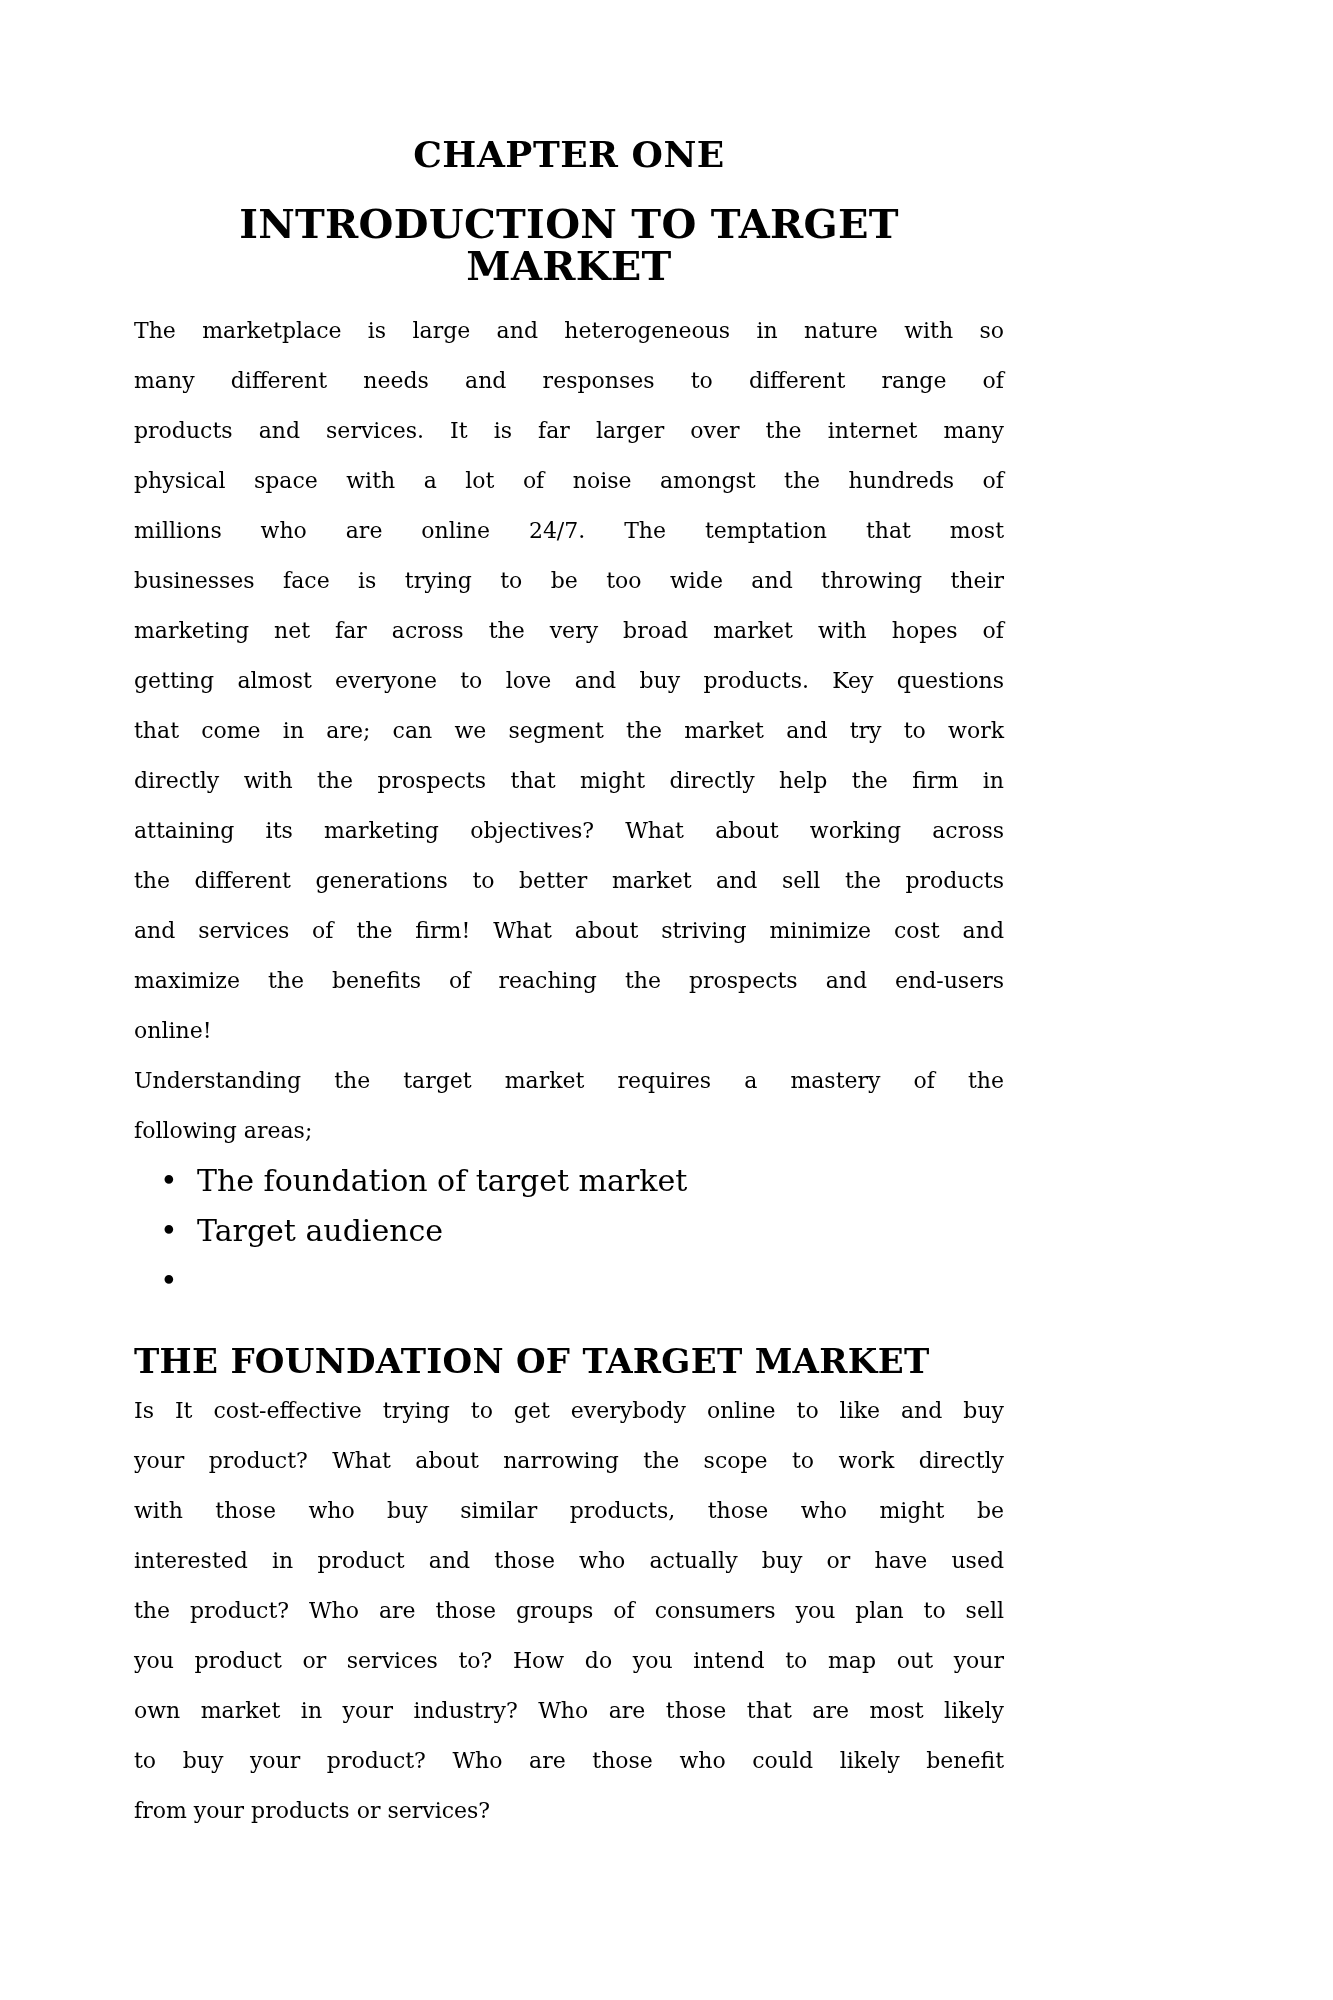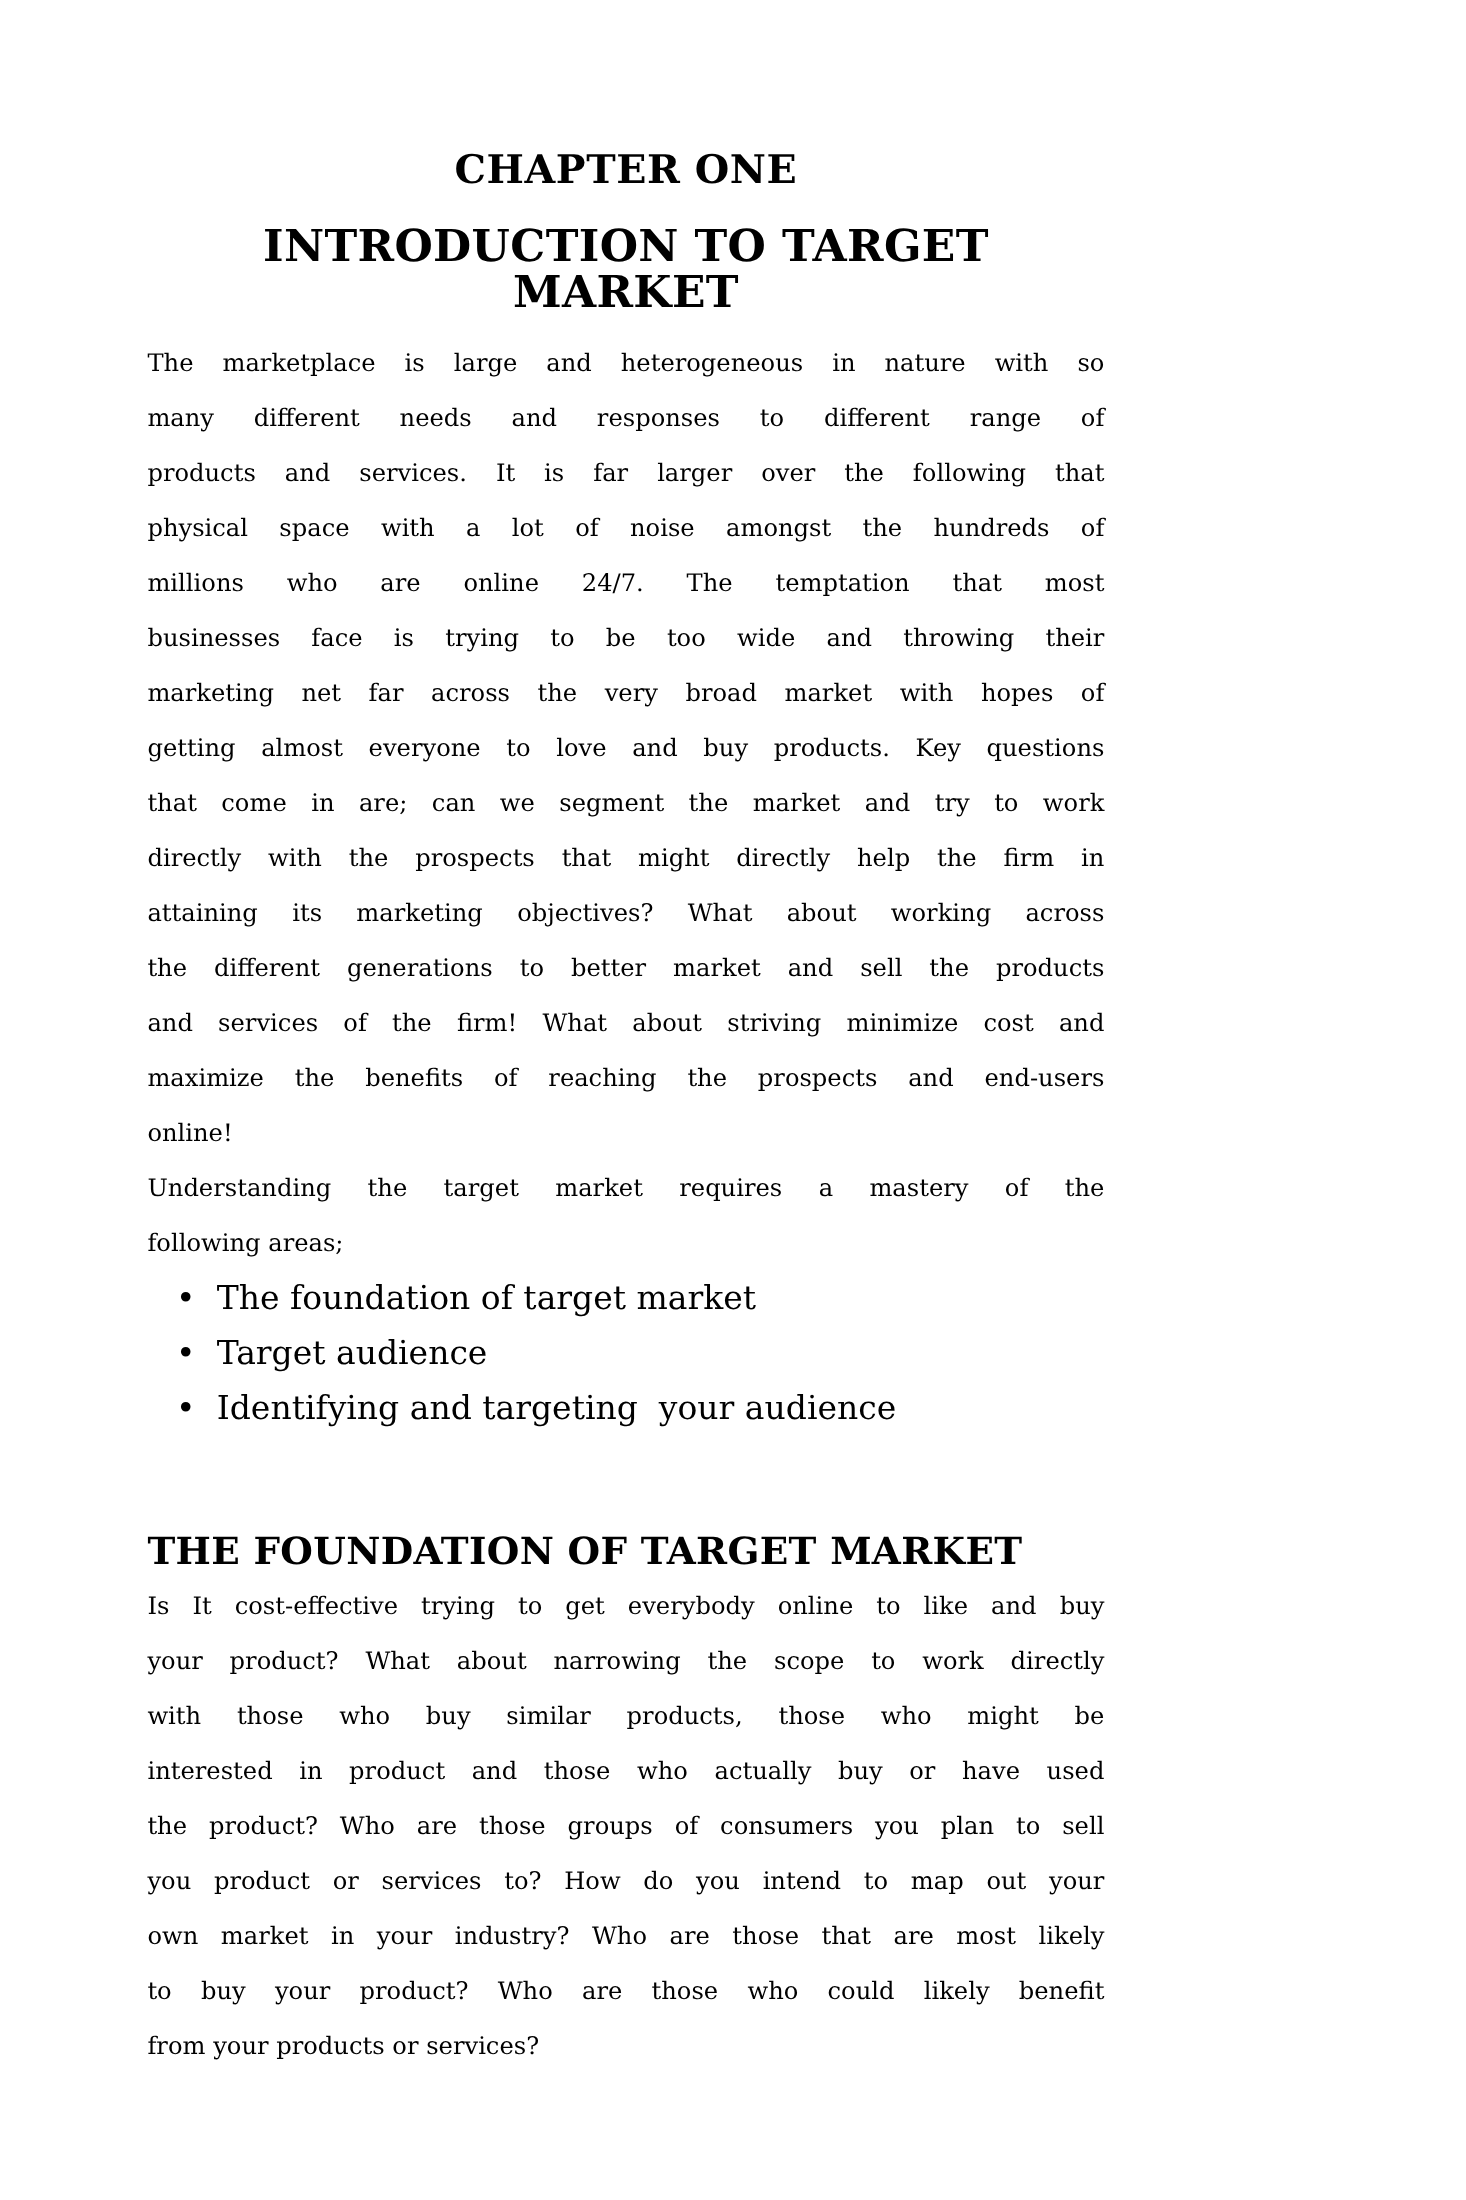--- a/index.html
+++ b/index.html
@@ -76,21 +76,21 @@
 
 <div class="page" style="background: rgb(255, 255, 255); color: rgb(0, 0, 0);">
 
   <div class="chapter">CHAPTER ONE</div>
 
   <h1 class="title">INTRODUCTION TO TARGET MARKET</h1>
 
   <div class="para para-first">
       <div class="line">The marketplace is large and heterogeneous in nature with so</div>
       <div class="line">many different needs and responses to different range of</div>
-      <div class="line">products and services. It is far larger over the following that</div>
+      <div class="line">products and services. It is far larger over the internet many</div>
       <div class="line">physical space with a lot of noise amongst the hundreds of</div>
       <div class="line">millions who are online 24/7. The temptation that most</div>
       <div class="line">businesses face is trying to be too wide and throwing their</div>
       <div class="line">marketing net far across the very broad market with hopes of</div>
       <div class="line">getting almost everyone to love and buy products. Key questions</div>
       <div class="line">that come in are; can we segment the market and try to work</div>
       <div class="line">directly with the prospects that might directly help the firm in</div>
       <div class="line">attaining its marketing objectives? What about working across</div>
       <div class="line">the different generations to better market and sell the products</div>
       <div class="line">and services of the firm! What about striving minimize cost and</div>
@@ -99,21 +99,21 @@
     </div>
 
   <div class="para">
       <div class="line">Understanding the target market requires a mastery of the</div>
       <div class="line line-last">following areas;</div>
     </div>
 
   <ul class="bullets">
       <li class="bullet-row"><span class="bullet-glyph">•</span><span class="bullet-text">The foundation of target market</span></li>
       <li class="bullet-row"><span class="bullet-glyph">•</span><span class="bullet-text">Target audience</span></li>
-      <li class="bullet-row"><span class="bullet-glyph">•</span><span class="bullet-text">Identifying and targeting  your audience</span></li>
+      <li class="bullet-row"><span class="bullet-glyph">•</span></li>
     </ul>
 
   <h2 class="section-heading">THE FOUNDATION OF TARGET MARKET</h2>
 
   <div class="para">
       <div class="line">Is It cost-effective trying to get everybody online to like and buy</div>
       <div class="line">your product? What about narrowing the scope to work directly</div>
       <div class="line">with those who buy similar products, those who might be</div>
       <div class="line">interested in product and those who actually buy or have used</div>
       <div class="line">the product? Who are those groups of consumers you plan to sell</div>

